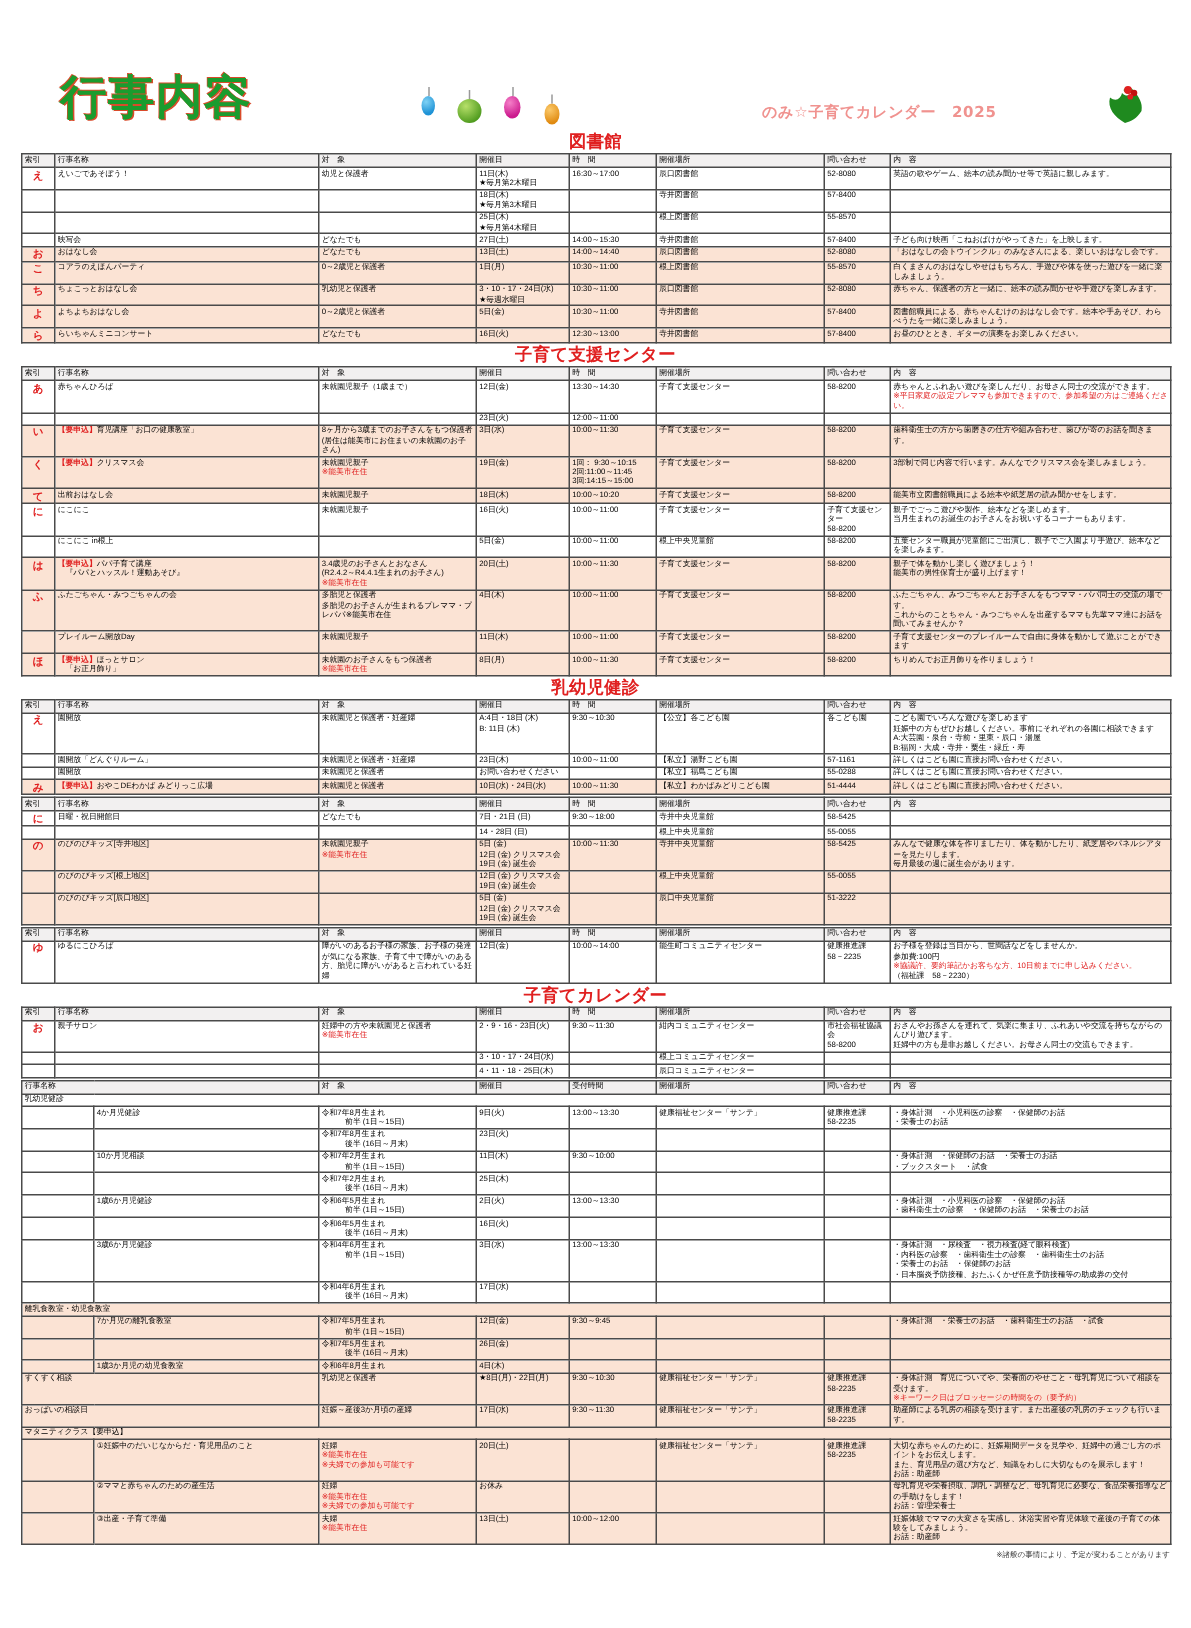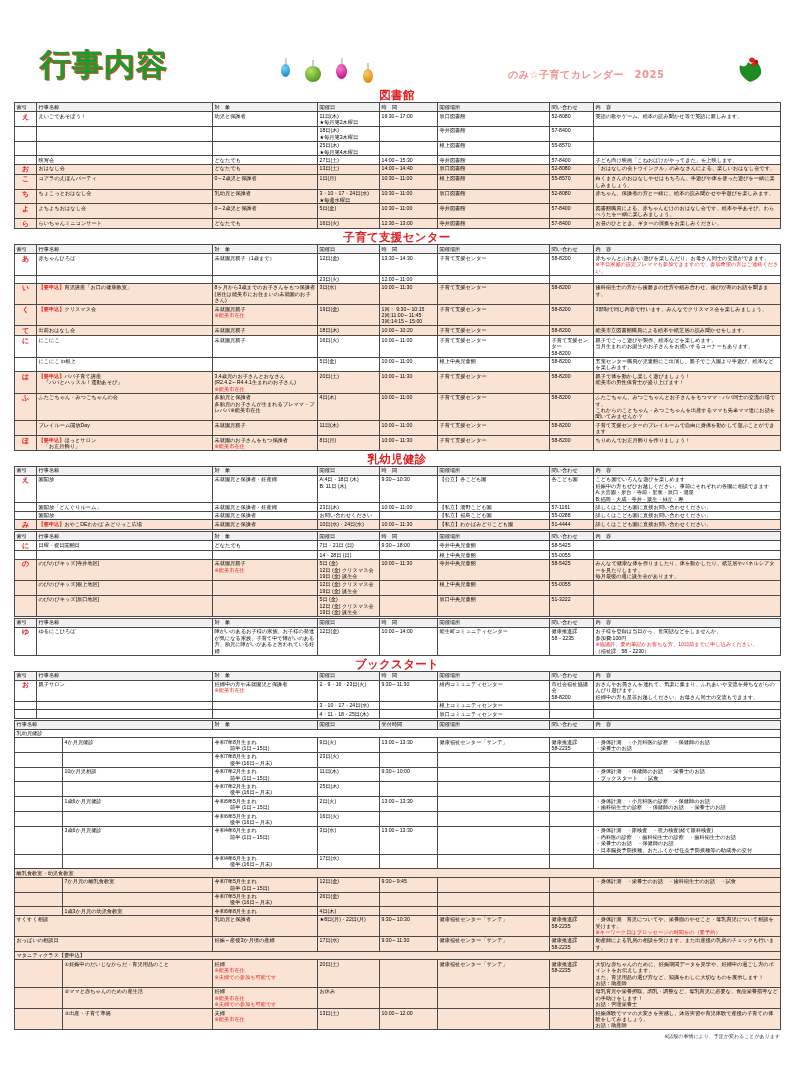--- a/index.html
+++ b/index.html
@@ -538,21 +538,21 @@
               <td>12日(金)</td>
               <td>10:00～14:00</td>
               <td>能生町コミュニティセンター</td>
               <td>健康推進課<br>58－2235</td>
               <td>お子様を登録は当日から、世間話などをしませんか。<br>参加費:100円<br><span class="note">※協議許、要約筆記かお客ちな方、10日前までに申し込みください。</span><br>（福祉課　58－2230）</td>
             </tr>
           </tbody>
         </table>
       </div>
       <div class="sec">
-        <div class="sec-title">ブックスタート</div>
+        <div class="sec-title">子育てカレンダー</div>
         <table>
           <colgroup>
             <col style="width: 22px;">
             <col style="width: 176px;">
             <col style="width: 105px;">
             <col style="width: 62px;">
             <col style="width: 58px;">
             <col style="width: 112px;">
             <col style="width: 44px;">
             <col style="width: 187px;">

